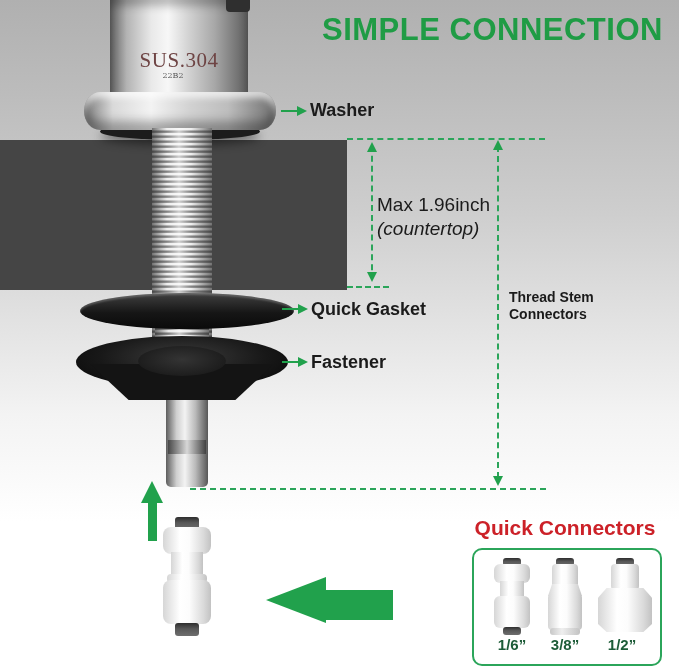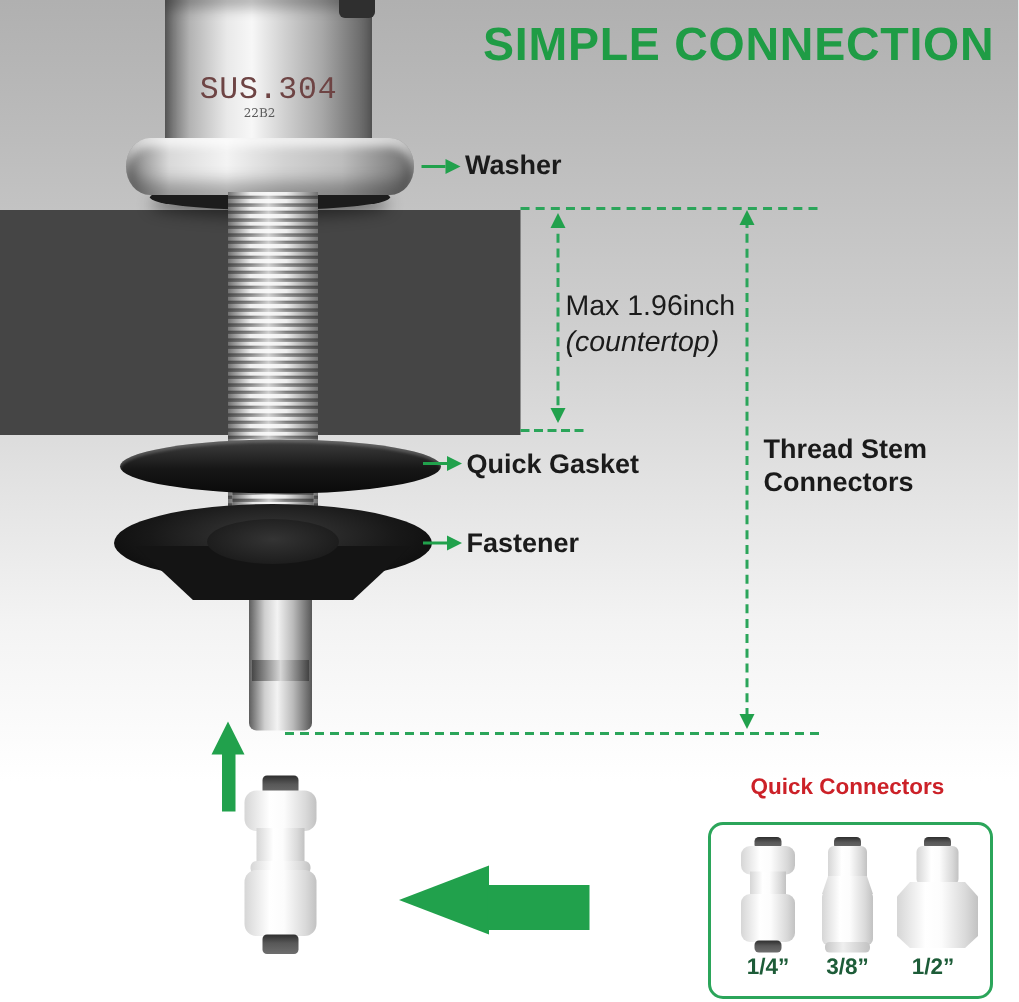--- a/index.html
+++ b/index.html
@@ -15,21 +15,21 @@
 
   
   .countertop{left:0;top:140px;width:347px;height:150px;background:#454545;z-index:1;}
 
   
   .faucet-body{left:110px;top:0;width:138px;height:97px;z-index:2;
     background:linear-gradient(90deg,#5f5f5f 0%,#b3b3b3 12%,#e9e9e9 30%,#f7f7f7 42%,#d0d0d0 58%,#a7a7a7 76%,#5c5c5c 100%);
     box-shadow:inset 0 6px 8px rgba(0,0,0,.25);}
   .faucet-top-dark{left:226px;top:0;width:24px;height:12px;background:#2f2f2f;z-index:3;border-radius:0 0 4px 4px;}
   .engraving{left:110px;top:50px;width:138px;text-align:center;z-index:4;color:#6e4444;
-    font-family:Liberation Mono, monospace;font-size:21px;letter-spacing:.5px;line-height:1;}
+    font-family:Liberation Serif, serif;font-size:21px;letter-spacing:.5px;line-height:1;}
   .engraving-sub{left:110px;top:72px;width:126px;text-align:center;z-index:4;color:#5a5a5a;
     font-family:"DejaVu Serif",serif;font-size:8px;line-height:1;}
   .washer-flange{left:84px;top:92px;width:192px;height:38px;border-radius:16px/19px;z-index:4;
     background:linear-gradient(90deg,#787878 0%,#d9d9d9 15%,#f3f3f3 35%,#d2d2d2 55%,#bdbdbd 75%,#6e6e6e 100%);
     box-shadow:inset 0 -9px 10px rgba(0,0,0,.3),inset 0 6px 6px rgba(255,255,255,.65);}
   .under-flange{left:100px;top:123px;width:160px;height:17px;border-radius:50%;background:#1c1c1c;z-index:3;
     box-shadow:0 5px 10px rgba(0,0,0,.45);}
   .thread-rod{left:152px;top:128px;width:60px;height:228px;z-index:5;
     background:
       linear-gradient(90deg,rgba(30,30,30,.6) 0%,rgba(255,255,255,0) 25%,rgba(255,255,255,.6) 45%,rgba(255,255,255,0) 65%,rgba(30,30,30,.6) 100%),
@@ -63,42 +63,42 @@
   .ah{width:0;height:0;z-index:10;}
   .ah-up{border-left:5px solid transparent;border-right:5px solid transparent;border-bottom:10px solid #21a14c;}
   .ah-down{border-left:5px solid transparent;border-right:5px solid transparent;border-top:10px solid #21a14c;}
 
   
   .lead-line{height:2px;width:16px;background:#21a14c;z-index:10;}
   .lead-head{width:0;height:0;border-top:5px solid transparent;border-bottom:5px solid transparent;border-left:10px solid #21a14c;z-index:10;}
   .part-label{font-size:18px;color:#1b1b1b;z-index:10;white-space:nowrap;font-weight:bold;}
   .max-label{left:377px;top:193px;font-size:19px;color:#1b1b1b;line-height:1.25;z-index:10;}
   .max-label .ital{font-style:italic;}
-  .thread-label{left:509px;top:289px;font-size:18px;font-weight:bold;color:#1a1a1a;line-height:1.2;z-index:10;}
+  .thread-label{left:509px;top:289px;font-size:14px;font-weight:bold;color:#1a1a1a;line-height:1.2;z-index:10;}
 
   
   .uparrow-head{left:141px;top:481px;width:0;height:0;border-left:11px solid transparent;border-right:11px solid transparent;border-bottom:22px solid #21a14c;z-index:10;}
   .uparrow-shaft{left:148px;top:502px;width:9px;height:39px;background:#21a14c;z-index:10;}
   .leftarrow-head{left:266px;top:577px;width:0;height:0;border-top:23px solid transparent;border-bottom:23px solid transparent;border-right:60px solid #21a14c;z-index:10;}
   .leftarrow-shaft{left:325px;top:590px;width:68px;height:30px;background:#21a14c;z-index:10;}
 
   
   .conn-part{position:absolute;}
   .white-grad{background:linear-gradient(90deg,#d6d6d6 0%,#ffffff 35%,#fcfcfc 55%,#d9d9d9 85%,#c2c2c2 100%);}
   .collet{background:linear-gradient(180deg,#2e2e2e 0%,#585858 45%,#6e6e6e 100%);border-radius:3px;}
   .conn-single{left:161px;top:517px;width:52px;height:120px;z-index:8;}
   .cs-collet-t{left:14px;top:0;width:24px;height:13px;}
   .cs-cap{left:2px;top:10px;width:48px;height:27px;border-radius:8px;}
   .cs-neck{left:10px;top:35px;width:32px;height:25px;}
   .cs-ridge{left:6px;top:57px;width:40px;height:9px;border-radius:4px;}
   .cs-body{left:2px;top:63px;width:48px;height:44px;border-radius:8px;}
   .cs-collet-b{left:14px;top:106px;width:24px;height:13px;}
 
   
-  .qc-title{left:472px;top:516px;width:186px;text-align:center;font-size:15px;font-weight:bold;color:#cc2128;z-index:10;}
+  .qc-title{left:472px;top:516px;width:186px;text-align:center;font-size:21px;font-weight:bold;color:#cc2128;z-index:10;}
   .qc-box{left:472px;top:548px;width:186px;height:114px;border:2px solid #2ba55a;border-radius:10px;background:#fff;z-index:9;}
   .qc-fig{position:absolute;}
   .qc-label{position:absolute;top:86px;font-size:15px;font-weight:bold;color:#1d5c38;text-align:center;}
   .f1{left:20px;top:8px;width:36px;height:78px;}
   .f1-collet-t{left:9px;top:0;width:18px;height:8px;}
   .f1-cap{left:0;top:6px;width:36px;height:19px;border-radius:6px;}
   .f1-neck{left:6px;top:23px;width:24px;height:17px;}
   .f1-body{left:0;top:38px;width:36px;height:32px;border-radius:6px;}
   .f1-collet-b{left:9px;top:69px;width:18px;height:8px;}
   .f2{left:74px;top:8px;width:34px;height:78px;}
@@ -197,18 +197,18 @@
       <div class="conn-part white-grad f2-top"></div>
       <div class="conn-part white-grad f2-shoulder"></div>
       <div class="conn-part white-grad f2-body"></div>
       <div class="conn-part f2-base"></div>
     </div>
     <div class="qc-fig f3">
       <div class="conn-part collet f3-collet-t"></div>
       <div class="conn-part white-grad f3-top"></div>
       <div class="conn-part white-grad f3-hex"></div>
     </div>
-    <div class="qc-label" style="left:10px;width:56px;">1/4”</div>
+    <div class="qc-label" style="left:10px;width:56px;">1/6”</div>
     <div class="qc-label" style="left:64px;width:54px;">3/8”</div>
     <div class="qc-label" style="left:118px;width:60px;">1/2”</div>
   </div>
 
 </div>
 
 </body></html>

